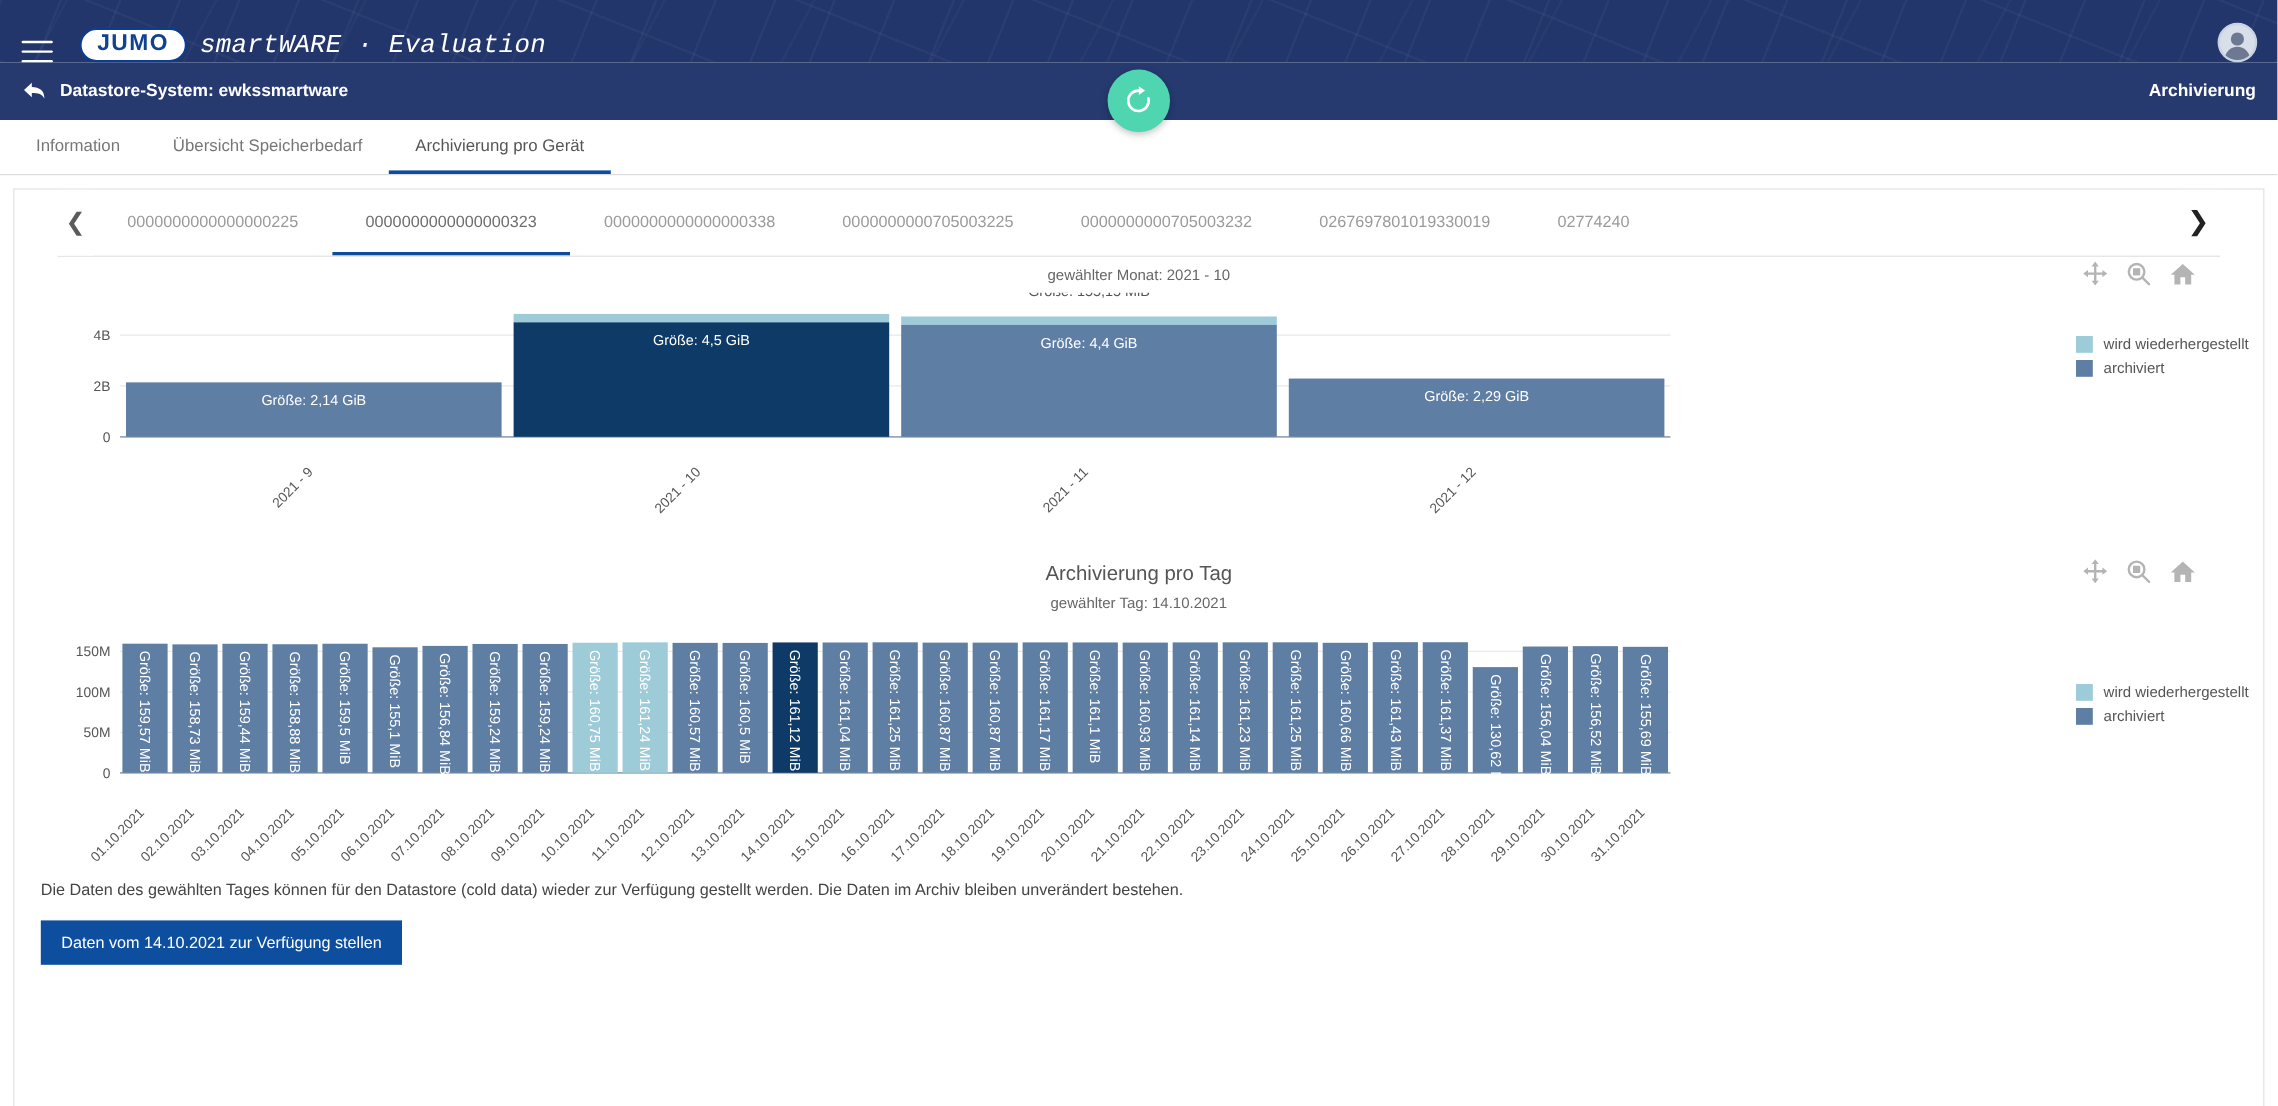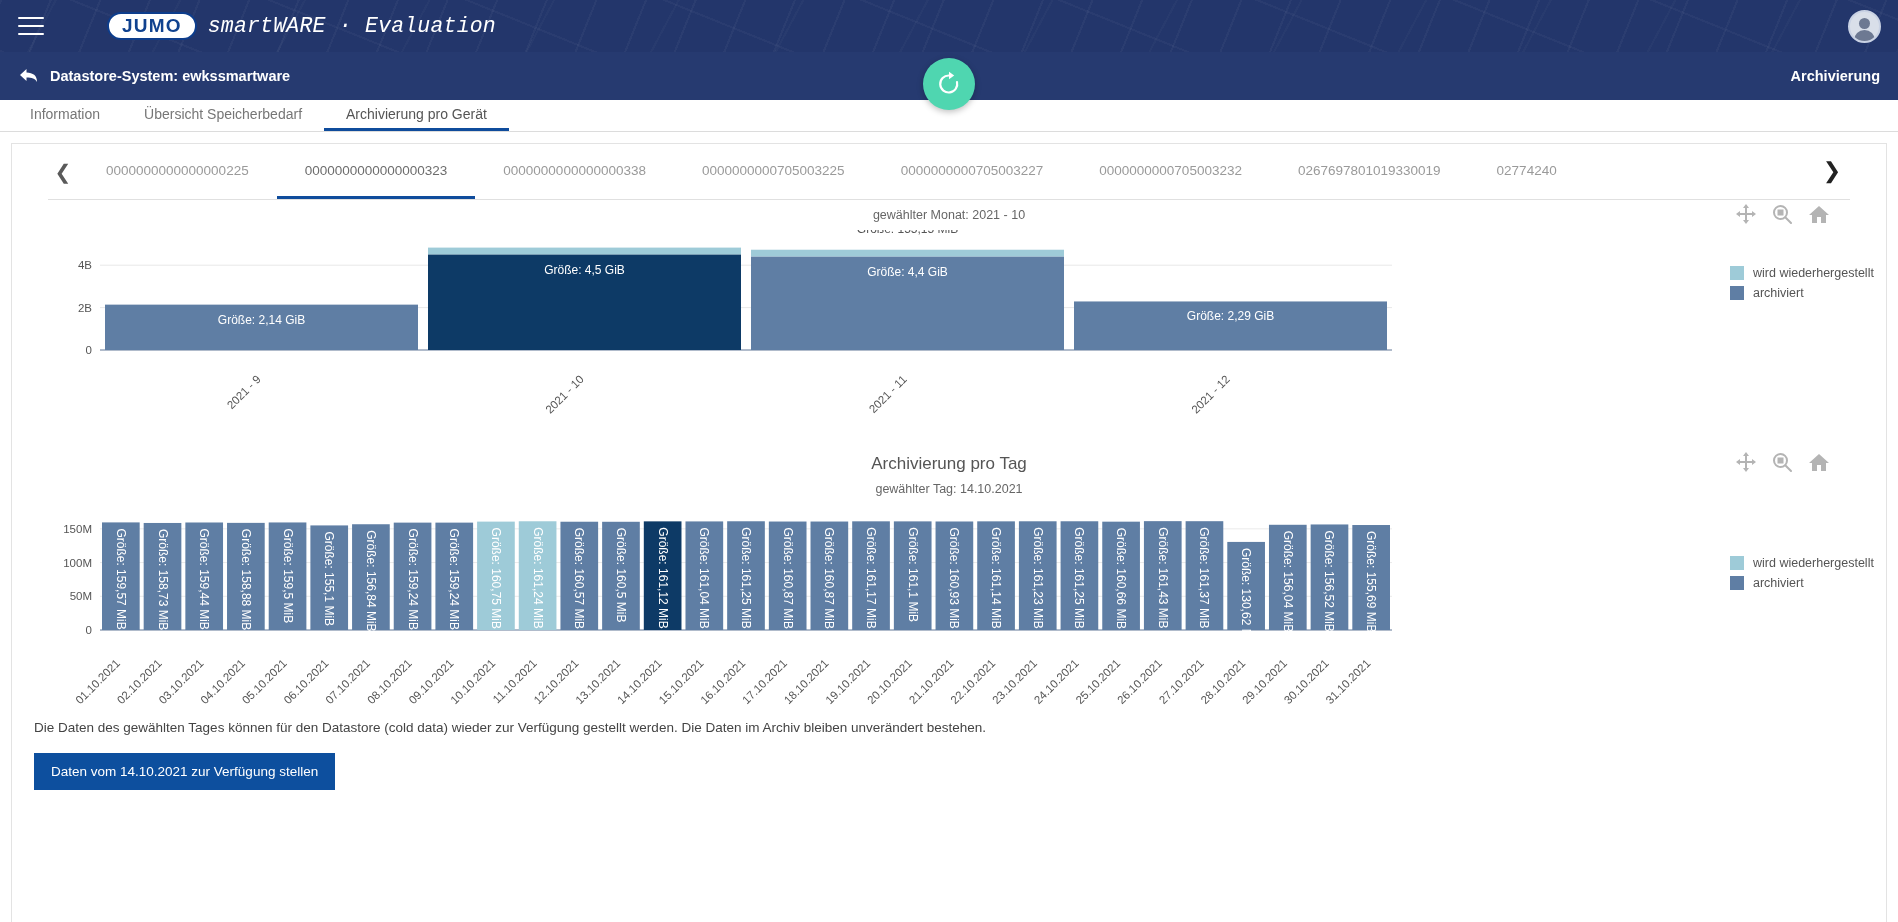--- a/index.html
+++ b/index.html
@@ -10,23 +10,22 @@
     color: #333;
     -webkit-font-smoothing: antialiased;
   }
 
   
   .topbar {
     height: 52px;
     background: #23366b;
     position: relative;
     display: flex;
-    align-items: center;
+    align-items: flex-end;
     overflow: hidden;
-    gap: 41px;
   }
   .topbar::before {
     content: "";
     position: absolute; inset: 0;
     background:
       repeating-linear-gradient(112deg, rgba(255,255,255,0.035) 0 2px, transparent 2px 46px),
       repeating-linear-gradient(22deg, rgba(255,255,255,0.03) 0 2px, transparent 2px 74px),
       repeating-linear-gradient(-62deg, rgba(255,255,255,0.022) 0 2px, transparent 2px 110px);
     pointer-events: none;
   }
@@ -106,21 +105,21 @@
     border-radius: 50%;
     background: #4fd6b0;
     display: flex; align-items: center; justify-content: center;
     box-shadow: 0 2px 6px rgba(0,0,0,0.25);
     cursor: pointer;
     z-index: 5;
   }
 
   
   .tabbar {
-    height: 32px;
+    height: 46px;
     background: #fff;
     display: flex; align-items: stretch;
     border-bottom: 1px solid #dcdcdc;
     padding-left: 8px;
   }
   .tab {
     display: flex; align-items: center; justify-content: center;
     padding: 0 22px;
     font-size: 14px;
     color: #767676;
@@ -280,21 +279,20 @@
 <div class="card">
 
   
   <div class="devstrip">
     <div class="dev-arrow">❮</div>
     <div class="dev-scroll">
       <div class="dev-item">0000000000000000225</div>
       <div class="dev-item active">0000000000000000323</div>
       <div class="dev-item">0000000000000000338</div>
       <div class="dev-item">0000000000705003225</div>
-      <div class="dev-item">0000000000705003227</div>
       <div class="dev-item">0000000000705003232</div>
       <div class="dev-item">0267697801019330019</div>
       <div class="dev-item">02774240</div>
     </div>
     <div class="dev-arrow right">❯</div>
   </div>
 
   
 
   

